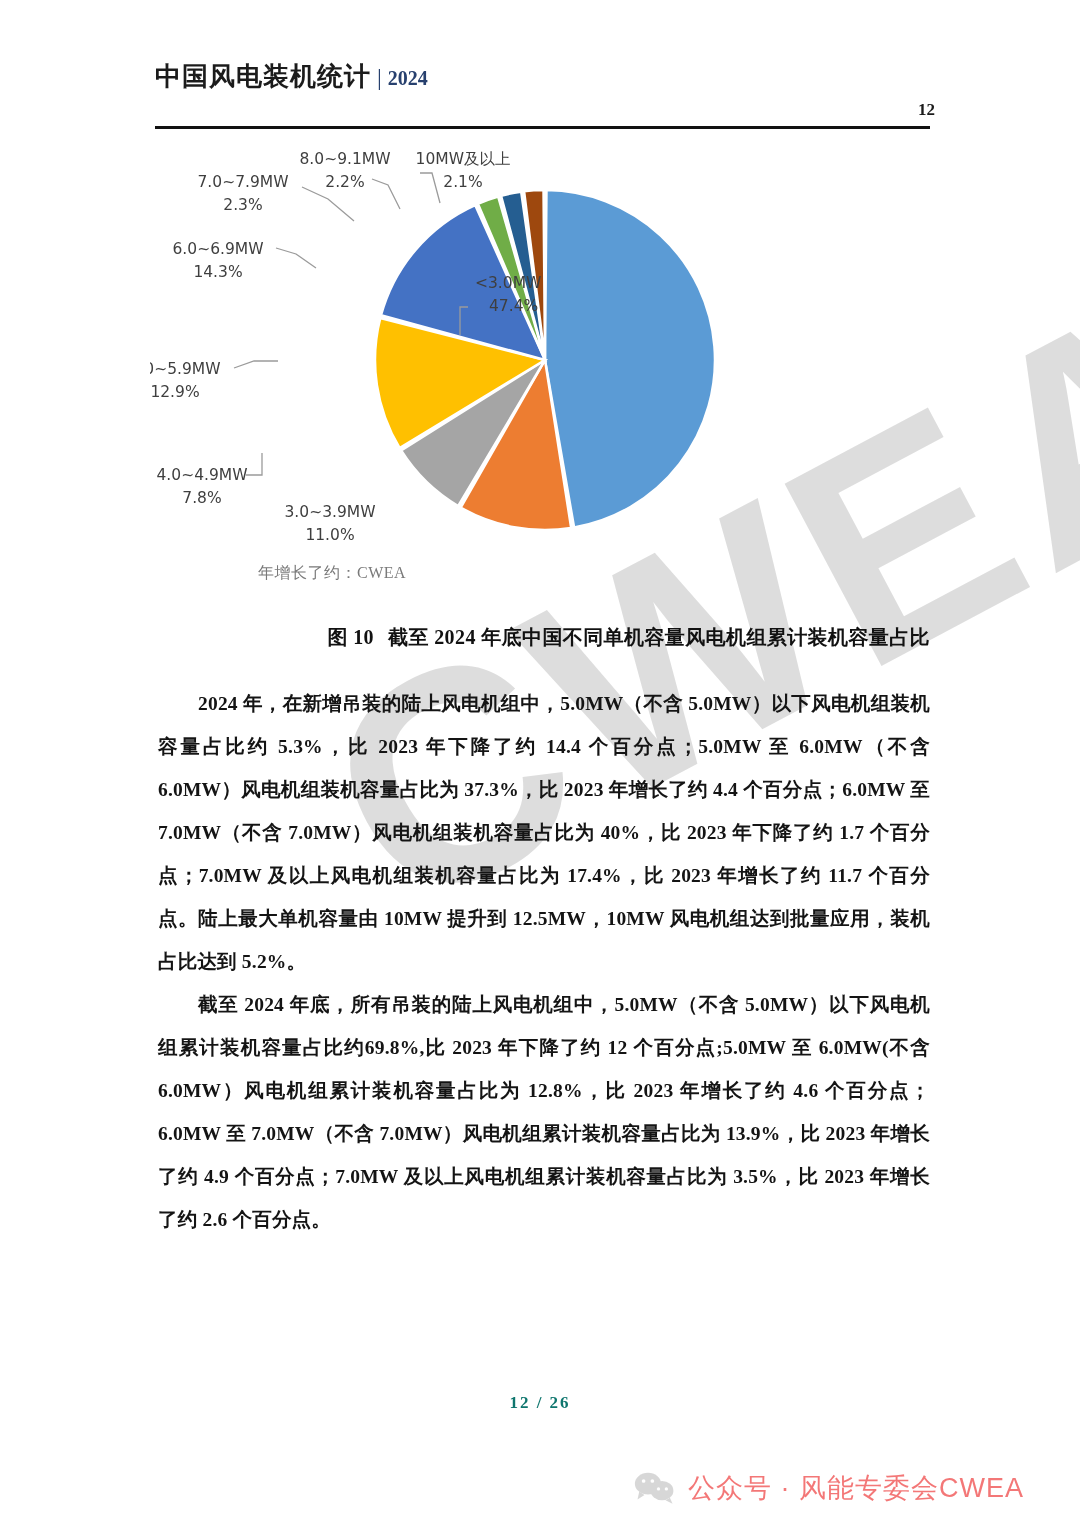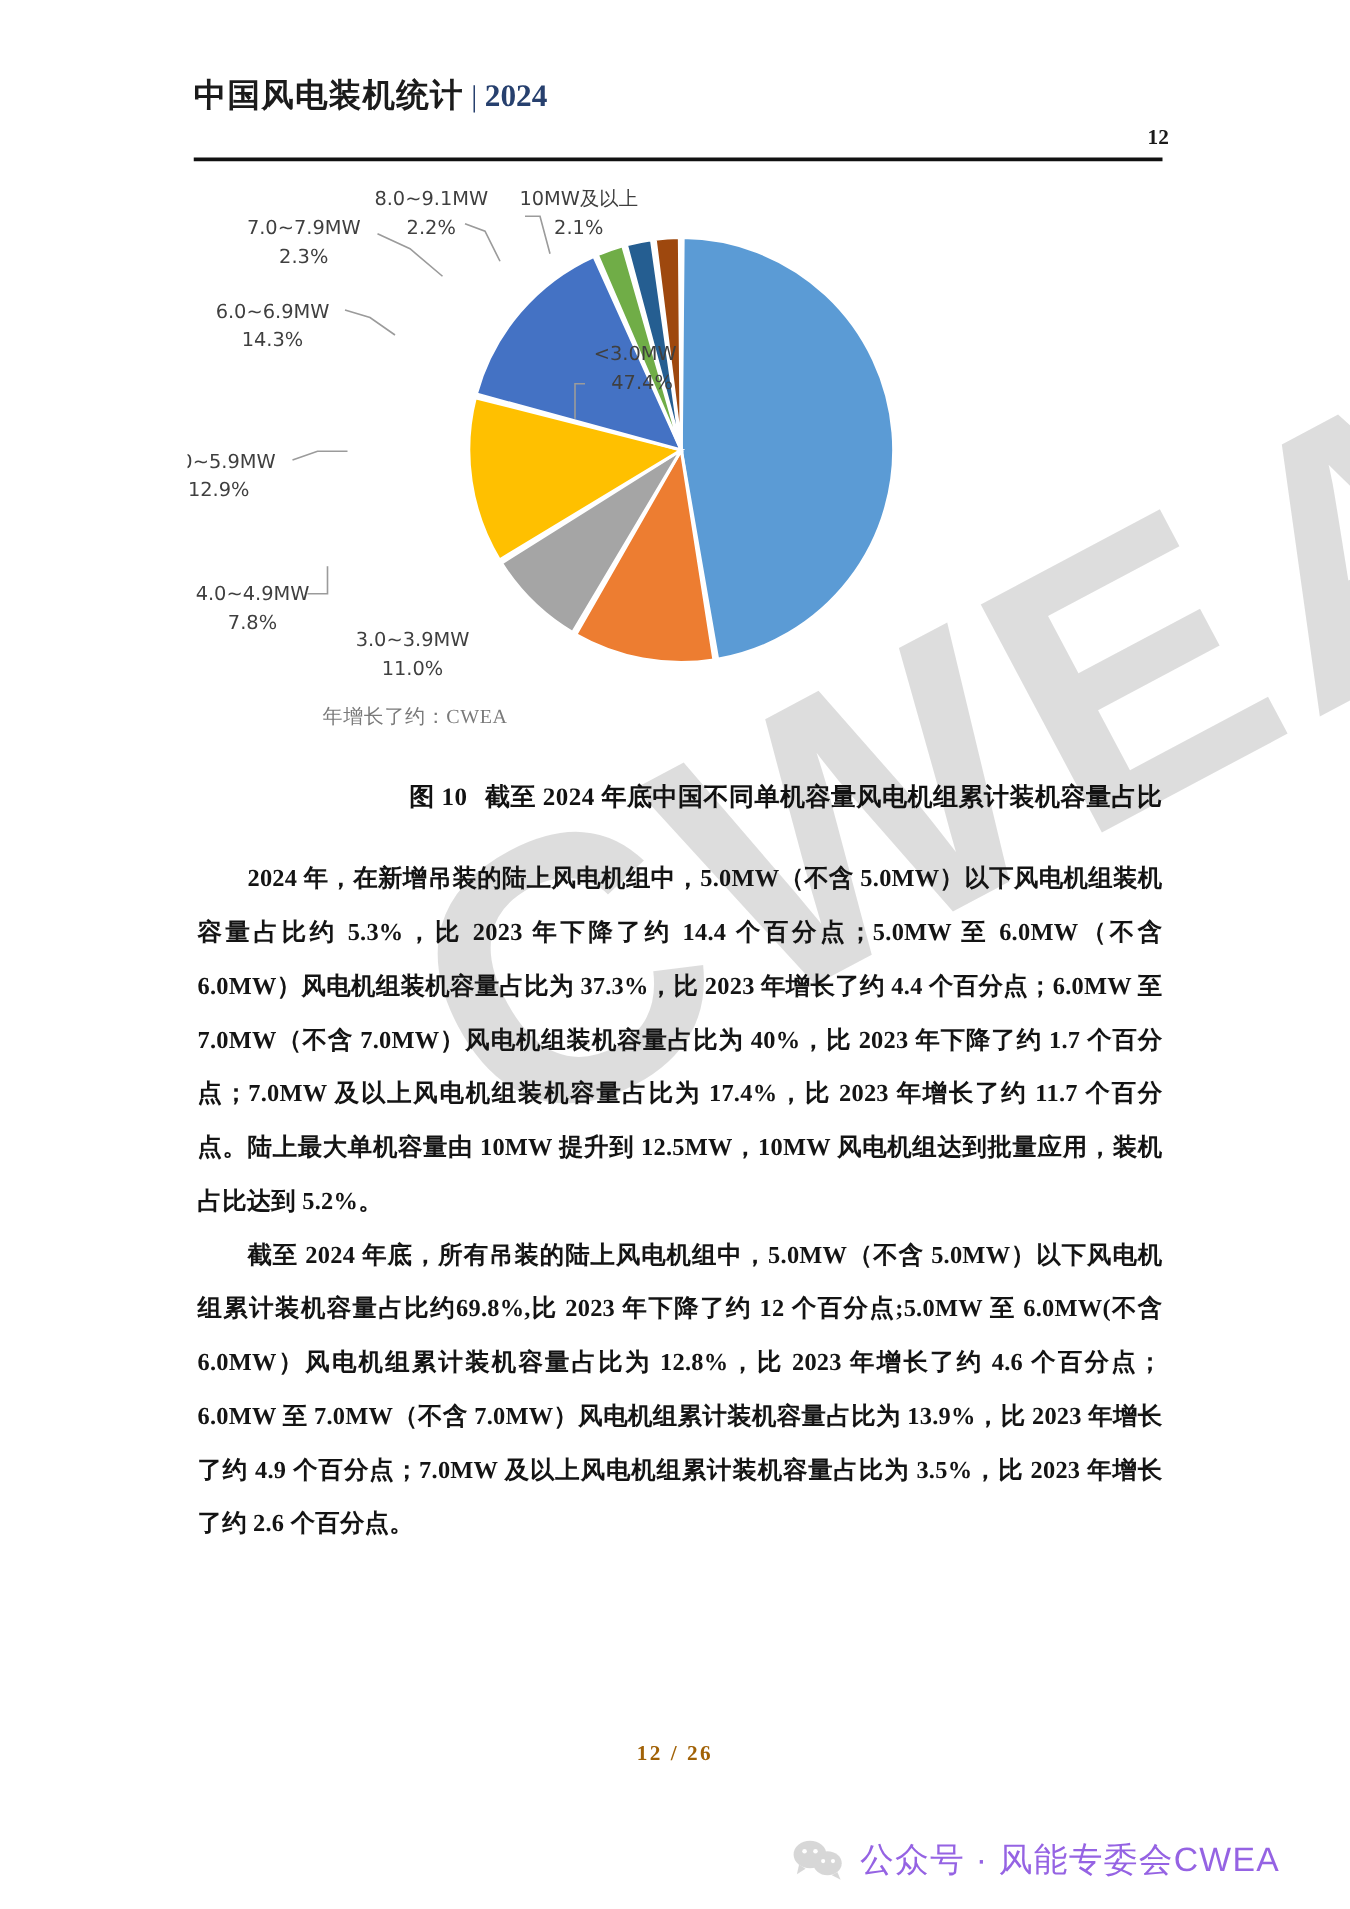--- a/index.html
+++ b/index.html
@@ -61,21 +61,21 @@
   }
   .hdr-sep {
     color: #27406e;
     font-weight: 400;
     margin: 0 6px;
     font-size: 24px;
   }
   .hdr-year {
     color: #27406e;
     font-weight: 700;
-    font-size: 25px;
+    font-size: 20px;
     font-family: "Liberation Serif", serif;
   }
   .hdr-pagenum {
     position: absolute;
     left: 0; top: 38px;
     width: 780px;
     text-align: right;
     font-weight: 700;
     font-size: 17px;
     font-family: "Liberation Serif", serif;
@@ -151,39 +151,39 @@
   
   .footer-page {
     position: absolute;
     left: 0;
     top: 1393px;
     width: 1080px;
     text-align: center;
     font-family: "Liberation Serif", serif;
     font-weight: 700;
     font-size: 17px;
-    color: #a16207;
+    color: #0f766e;
     z-index: 3;
     letter-spacing: 2px;
   }
   .wechat-bar {
     position: absolute;
     right: 56px;
     top: 1470px;
     display: flex;
     align-items: center;
     gap: 12px;
     z-index: 3;
     opacity: .72;
   }
   .wechat-icon { width: 42px; height: 34px; display: block; }
   .wechat-text {
     font-family: "Liberation Sans", sans-serif;
     font-size: 27px;
-    color: #6d28d9;
+    color: #ef4444;
     letter-spacing: 1px;
     white-space: nowrap;
   }
 
   
   .pie-label {
     font-family: "DejaVu Sans", "Liberation Sans", sans-serif;
     font-size: 15.5px;
     fill: #3f3f3f;
   }

